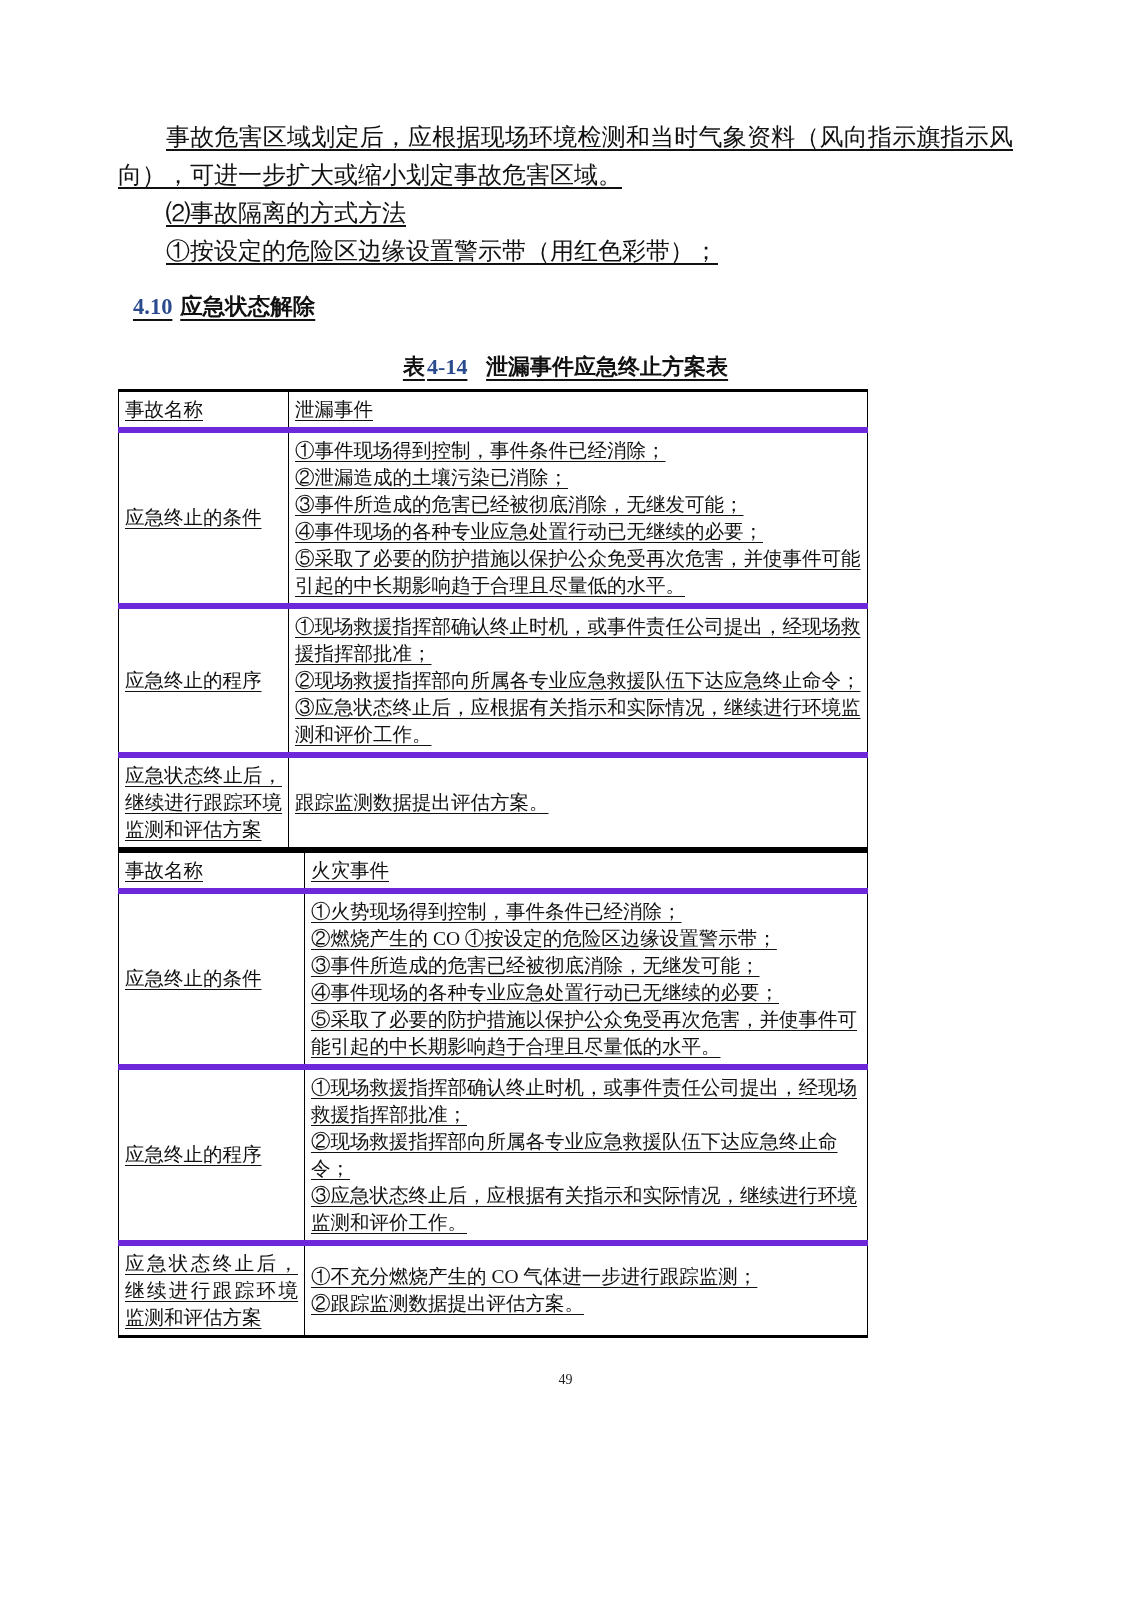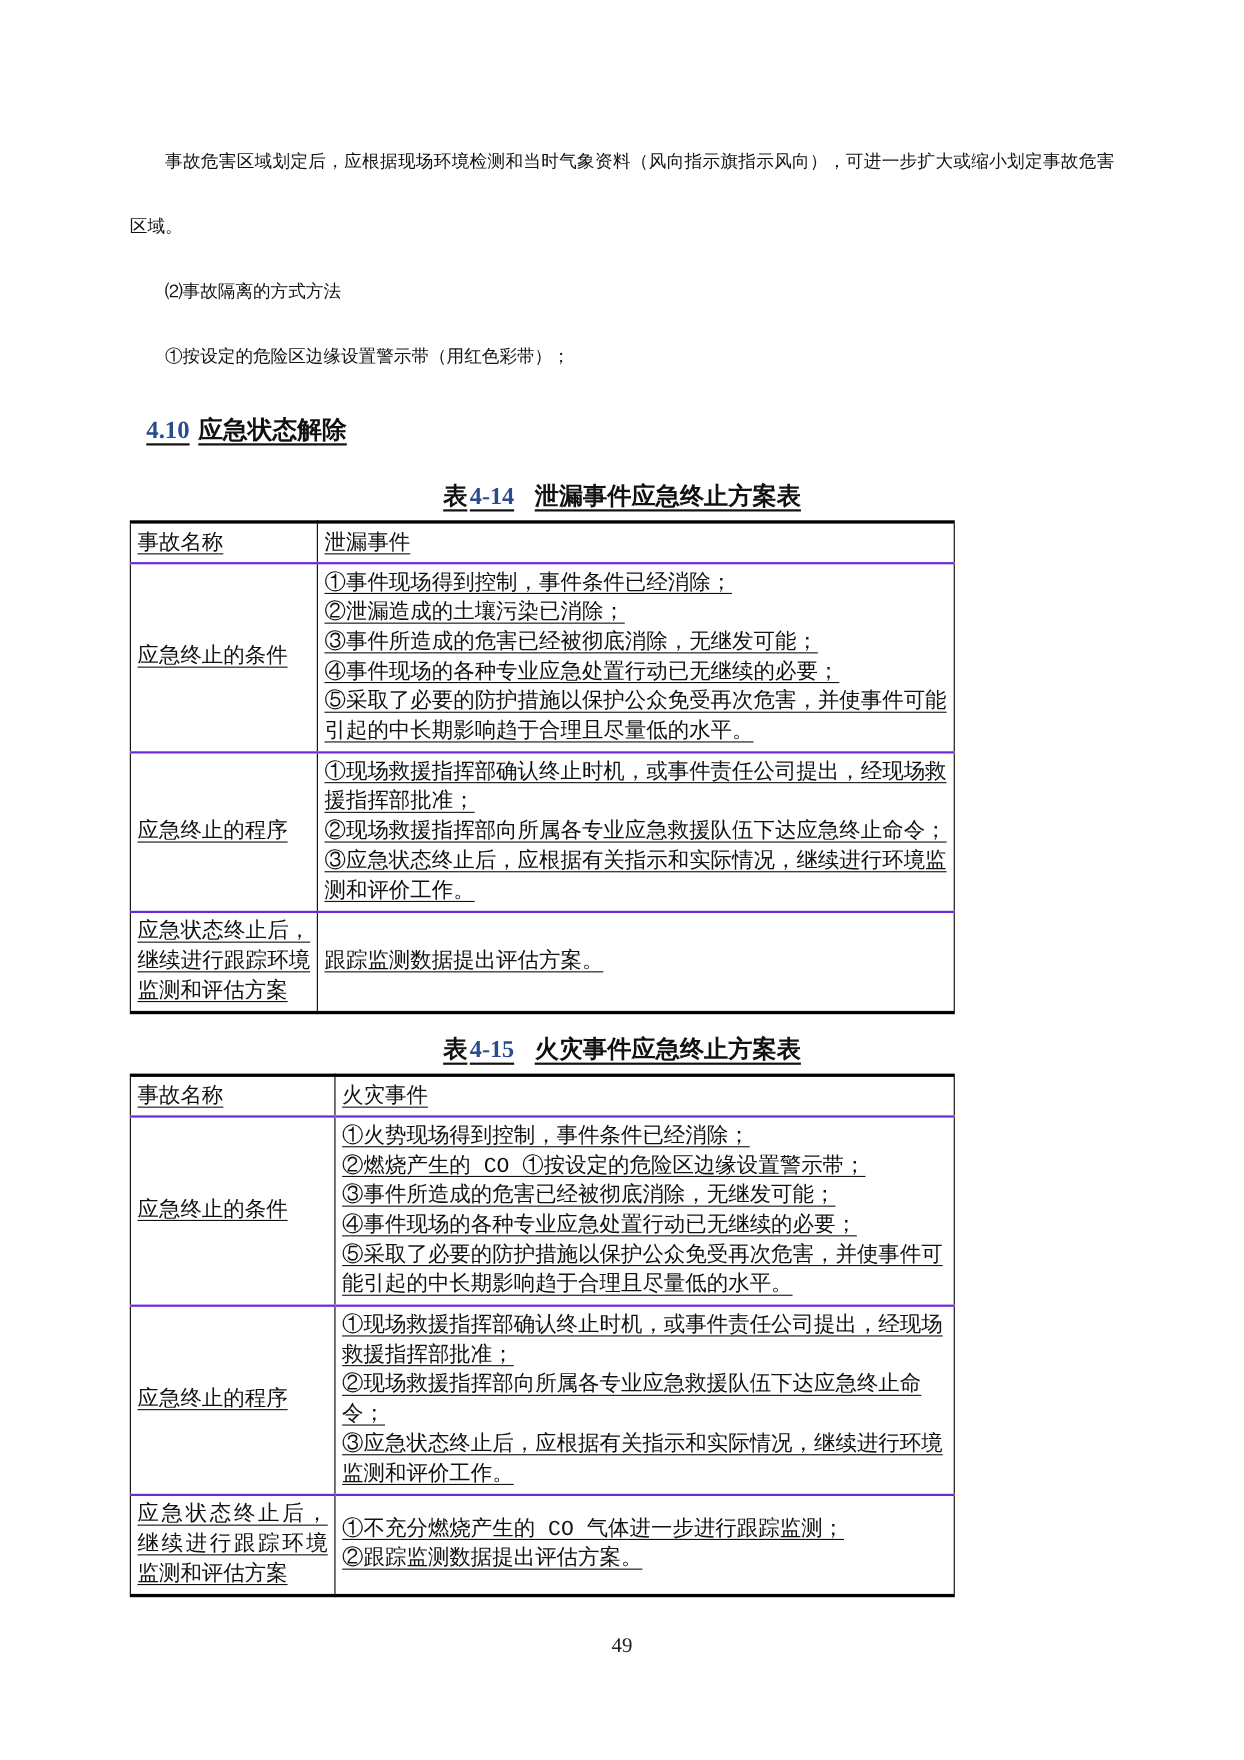--- a/index.html
+++ b/index.html
@@ -6,22 +6,23 @@
   body {
     width: 1131px; height: 1600px;
     font-family: "Liberation Serif", "DejaVu Serif", serif;
     color: #111111;
     -webkit-font-smoothing: antialiased;
     overflow: hidden;
   }
   .page { padding: 118px 118px 0 118px; }
 
   .para {
-    font-size: 16px; line-height: 59px;
+    font-size: 24px; line-height: 38px;
     margin: 0; text-indent: 2em; text-align: justify;
+    text-decoration: underline;
     text-underline-offset: 4px;
     text-decoration-thickness: 1.5px;
   }
   .heading {
     font-size: 22.5px; font-weight: bold; line-height: 43.5px; margin: 15px;
   }
   .u-run {
     text-decoration: underline;
     text-underline-offset: 5px;
     text-decoration-thickness: 2px;
@@ -39,38 +40,38 @@
 
   table.doc-table {
     width: 750px; border-collapse: collapse; table-layout: fixed;
     border-top: 3px solid #000; border-bottom: 3px solid #000;
     border-left: 1px solid #000; border-right: 1px solid #000;
     font-size: 19.5px;
   }
   table.doc-table td {
     vertical-align: middle; padding: 4px 6px;
   }
-  table.doc-table tr + tr td { border-top: 2px solid #6d28d9; font-family: Liberation Mono, monospace; }
+  table.doc-table tr + tr td { border-top: 6px solid #6d28d9; }
   td.label {
     border-right: 1px solid #000;
     text-decoration: underline;
     text-underline-offset: 4px;
     text-decoration-thickness: 1.2px;
     line-height: 27px; text-align: justify;
   }
   td.content { padding-left: 7px; }
   .tline {
     line-height: 27px;
     text-decoration: underline;
     text-underline-offset: 4px;
     text-decoration-thickness: 1.2px;
     text-align: left;
   }
   .footer {
-    text-align: center; font-size: 19px; margin-top: 34px; color: #222;
+    text-align: center; font-size: 14px; margin-top: 34px; color: #222;
   }
 </style>
 </head>
 <body>
 
 <div class="page">
 
   <p class="para">事故危害区域划定后，应根据现场环境检测和当时气象资料（风向指示旗指示风向），可进一步扩大或缩小划定事故危害区域。</p>
   <p class="para">⑵事故隔离的方式方法</p>
   <p class="para">①按设定的危险区边缘设置警示带（用红色彩带）；</p>
@@ -112,21 +113,20 @@
     </tr>
     <tr>
       <td class="label">应急状态终止后，继续进行跟踪环境监测和评估方案</td>
       <td class="content">
         <div class="tline">跟踪监测数据提出评估方案。</div>
       </td>
     </tr>
   </tbody>
     </table>
 
-  <div class="caption caption2"><span class="u-run"><span>表</span><span class="num cap-num">4-15</span><span class="cap-title">火灾事件应急终止方案表</span></span></div>
 
   <table class="doc-table">
     <colgroup>
         <col style="width:186px">
         <col>
       </colgroup>
     <tbody>
         <tr>
       <td class="label">事故名称</td>
       <td class="content">

